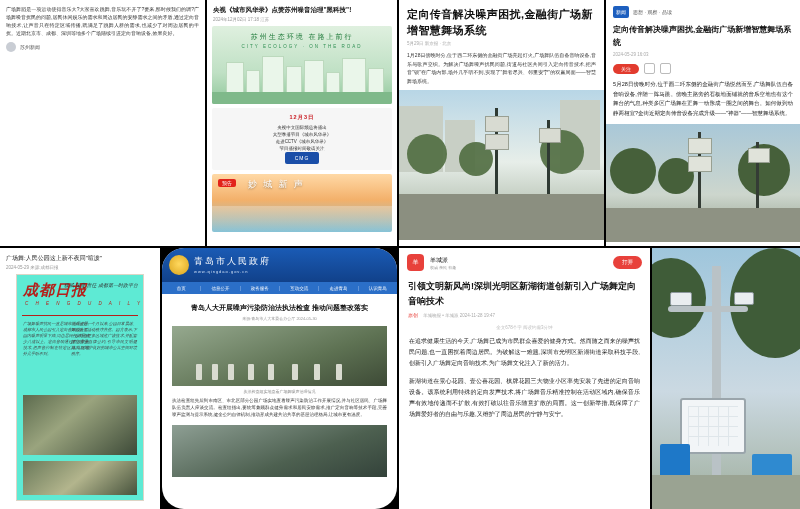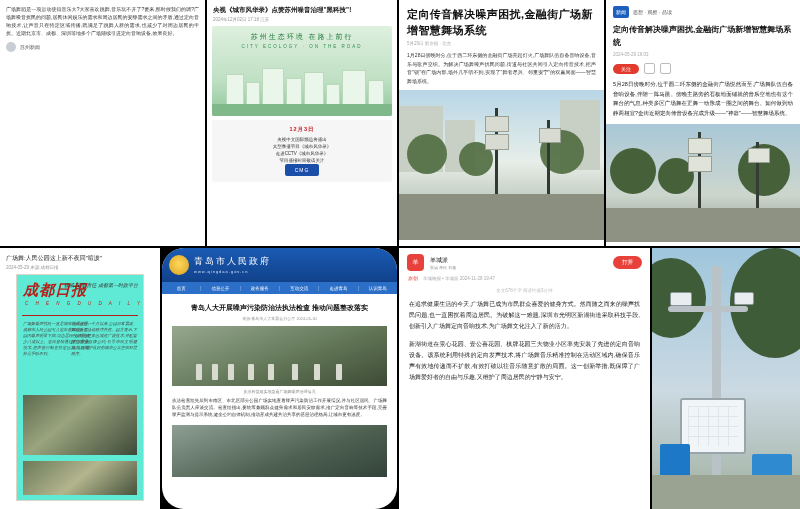--- a/index.html
+++ b/index.html
@@ -36,21 +36,21 @@
   #c2 .rule{position:absolute;left:5px;right:5px;top:40px;height:1px;background:#b5201b;}
   #c2 .col{position:absolute;left:6px;top:46px;width:66px;font-size:4px;color:#444;line-height:6px;text-align:justify;}
   #c2 .colr{position:absolute;right:6px;top:46px;width:66px;font-size:4px;color:#444;line-height:6px;text-align:justify;}
   #c2 .pic{position:absolute;left:6px;right:6px;top:120px;height:60px;background:linear-gradient(140deg,#5c6b4e,#9aa47e 40%,#3d4a38);}
   #c2 .pic2{position:absolute;left:6px;right:6px;top:186px;height:34px;background:linear-gradient(140deg,#6a7a5a,#b3b58d 50%,#46523c);}
 
   
   #c3{left:207px;top:0;width:190px;height:246px;background:#fff;}
   #c3 .hd{font-size:6.5px;font-weight:bold;color:#111;padding:5px 6px 2px 6px;line-height:10px;}
   #c3 .meta{font-size:4.5px;color:#999;padding:0 6px 4px 6px;}
-  #c3 .g1{margin:0 5px;height:90px;background:linear-gradient(180deg,#dff0df,#bfe0c4 60%,#8fc79a);position:relative;overflow:hidden;border-radius:2px;}
+  #c3 .g1{margin:0 5px;height:78px;background:linear-gradient(180deg,#dff0df,#bfe0c4 60%,#8fc79a);position:relative;overflow:hidden;border-radius:2px;}
   #c3 .g1 .bld{position:absolute;bottom:10px;background:#eaf6ea;border:1px solid #bcd9bd;}
   #c3 .g1 .road{position:absolute;left:0;bottom:0;width:100%;height:12px;background:#7fb98a;}
   #c3 .g1 .ttl{position:absolute;left:50%;top:6px;transform:translateX(-50%);font-size:7px;color:#1f7a3a;font-family:"Liberation Serif",serif;letter-spacing:2px;white-space:nowrap;}
   #c3 .g1 .sub{position:absolute;left:50%;top:18px;transform:translateX(-50%);font-size:4.5px;color:#2f8f52;letter-spacing:2px;white-space:nowrap;}
   #c3 .g2{margin:4px 5px 0 5px;height:62px;background:#f6f6f6;position:relative;overflow:hidden;border-radius:2px;}
   #c3 .g2 .cen{position:absolute;left:50%;top:6px;transform:translateX(-50%);text-align:center;}
   #c3 .g2 .l1{font-size:5.5px;color:#c8161d;font-weight:bold;letter-spacing:1px;}
   #c3 .g2 .l2{font-size:4.5px;color:#333;margin-top:3px;line-height:7px;}
   #c3 .g2 .cmg{position:absolute;left:50%;bottom:6px;transform:translateX(-50%);width:34px;height:12px;background:#1a4ea8;border-radius:2px;color:#fff;font-size:5px;display:flex;align-items:center;justify-content:center;letter-spacing:1px;}
   #c3 .g3{margin:4px 5px 0 5px;height:58px;background:linear-gradient(180deg,#ffd9a6,#f3b06a 45%,#86c3d8);position:relative;overflow:hidden;border-radius:2px;}
@@ -188,20 +188,25 @@
       <div class="cen">
         <div class="l1">12月3日</div>
         <div class="l2" style="white-space:pre-line;">央视中文国际频道将播出
 大型季播节目《城市风华录》
 走进CCTV《城市风华录》
 节目播报时间敬请关注</div>
       </div>
       <div class="cmg">CMG</div>
     </div>
 
+    <div class="g3">
+      <div class="badge">预告</div>
+      <div class="t2">妙 城 新 声</div>
+      <div class="sk"></div>
+    </div>
 
     <div class="acts">
       
       
       
       
     </div>
   </div>
 
   <div class="card" id="c4">
@@ -284,20 +289,21 @@
 
   <div class="card" id="c7">
     <div class="top">
       <div class="ic">羊</div>
       <div>
         <div class="nm">羊城派</div>
         <div class="sub">权威 亲民 有趣</div>
       </div>
       <div class="open">打开</div>
     </div>
+    <div class="hd">引领文明新风尚!深圳光明区新湖街道创新引入广场舞定向音响技术</div>
     <div class="mrow">
       <div class="og">原创</div>
       <div class="mt">羊城晚报 • 羊城派  2024-11-28 19:47</div>
     </div>
     <div class="cnt">全文678个字  阅读约需3分钟</div>
     <div class="para">在追求健康生活的今天,广场舞已成为市民群众喜爱的健身方式。然而随之而来的噪声扰民问题,也一直困扰着周边居民。为破解这一难题,深圳市光明区新湖街道采取科技手段,创新引入广场舞定向音响技术,为广场舞文化注入了新的活力。</div>
     <div class="para">新湖街道在景心花园、壹公喜花园、棋牌花园三大物业小区率先安装了先进的定向音响设备。该系统利用特殊的定向发声技术,将广场舞音乐精准控制在活动区域内,确保音乐声有效地传递而不扩散,有效打破以往音乐随意扩散的局面。这一创新举措,既保障了广场舞爱好者的自由与乐趣,又维护了周边居民的宁静与安宁。</div>
   </div>
 
   <div class="card" id="c8">

